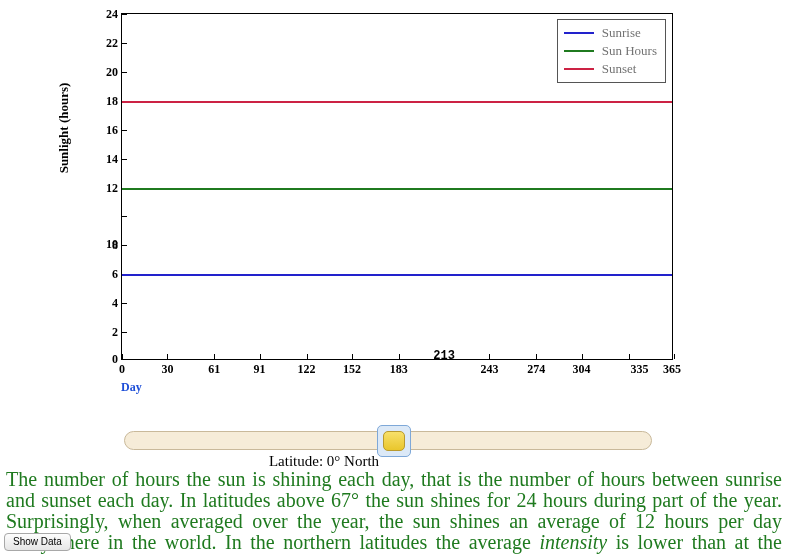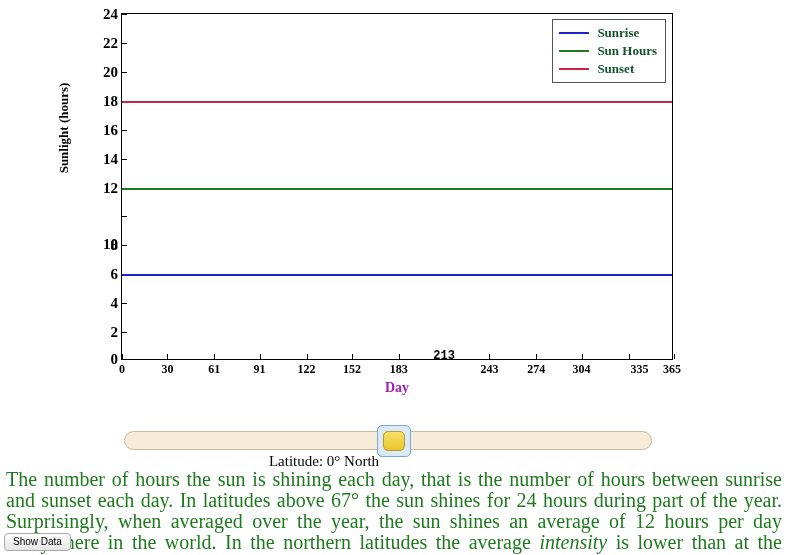--- a/index.html
+++ b/index.html
@@ -45,21 +45,21 @@
     height: 0;
     border-top-width: 2px;
     border-top-style: solid;
   }
   .y-tick-label {
     position: absolute;
     right: 0;
     width: 26px;
     text-align: right;
     font-family: "Liberation Serif", serif;
-    font-size: 15px;
+    font-size: 12px;
     font-weight: bold;
     color: #000000;
     line-height: 10px;
   }
   .y-tick-mark {
     position: absolute;
     left: 0;
     width: 5px;
     height: 0;
     border-top: 1px solid #000000;
@@ -93,25 +93,24 @@
     font-family: "Liberation Serif", serif;
     font-size: 13px;
     font-weight: bold;
     color: #000000;
   }
   #x-axis-title {
     position: absolute;
     left: 121px;
     top: 380px;
     width: 552px;
-    text-align: center;
-    font-family: "Liberation Serif", serif;
-    font-size: 14px;
+    font-family: "Liberation Serif", serif;
+    font-size: 12px;
     font-weight: bold;
-    color: #a21caf;
+    color: #1d4ed8;
   }
 
   
   #legend {
     position: absolute;
     right: 6px;
     top: 5px;
     border: 1px solid #555555;
     background: #ffffff;
     padding: 4px 8px 4px 6px;
@@ -124,22 +123,22 @@
   .legend-swatch {
     width: 30px;
     height: 0;
     border-top-width: 2px;
     border-top-style: solid;
     margin-right: 8px;
   }
   .legend-label {
     font-family: "Liberation Serif", serif;
     font-size: 13px;
-    font-weight: bold;
-    color: #14532d;
+    font-weight: normal;
+    color: #737373;
   }
 
   
   #slider-wrap {
     position: absolute;
     left: 0;
     top: 425px;
     width: 787px;
     height: 40px;
   }

